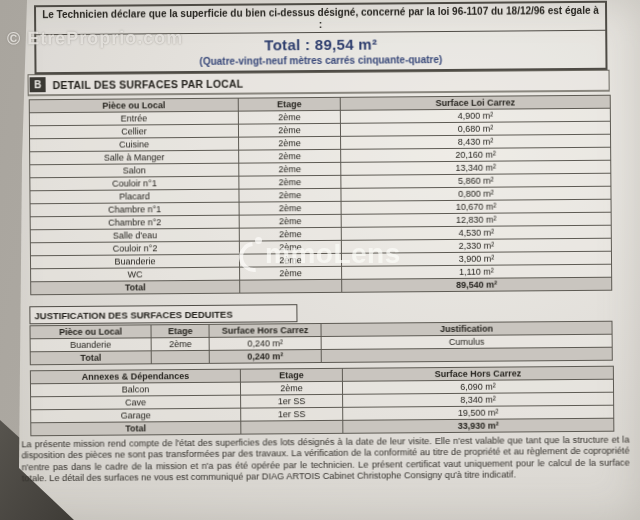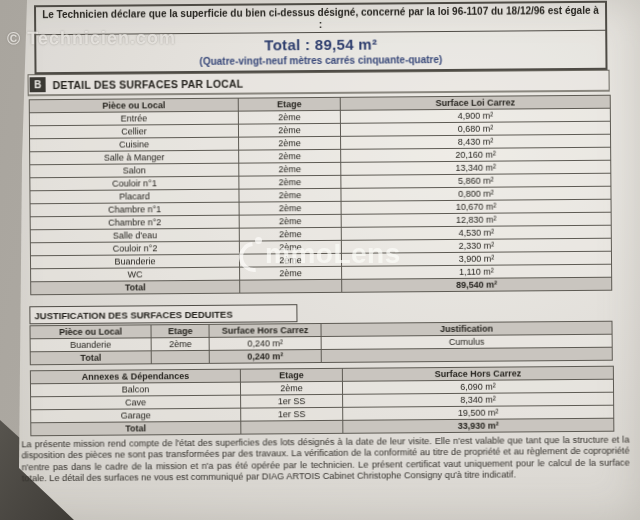--- a/index.html
+++ b/index.html
@@ -300,20 +300,20 @@
           <td>33,930 m²</td>
         </tr>
       </tbody>
     </table>
   </div>
 
   <div class="footer-note">La présente mission rend compte de l'état des superficies des lots désignés à la date de leur visite. Elle n'est valable que tant que la structure et la disposition des pièces ne sont pas transformées par des travaux. La vérification de la conformité au titre de propriété et au règlement de copropriété n'entre pas dans le cadre de la mission et n'a pas été opérée par le technicien. Le présent certificat vaut uniquement pour le calcul de la surface totale. Le détail des surfaces ne vous est communiqué par DIAG ARTOIS Cabinet Christophe Consigny qu'à titre indicatif.</div>
 
 </div>
 
-<div class="wm-topleft">© Technicien.com</div>
+<div class="wm-topleft">© EtreProprio.com</div>
 <div class="wm-center">
   <div class="wm-logo">
     <div class="wm-arc"></div>
     <div class="wm-dot"></div>
   </div>
   <div class="wm-text">mmoLens</div>
 </div>
 
 </body></html>

